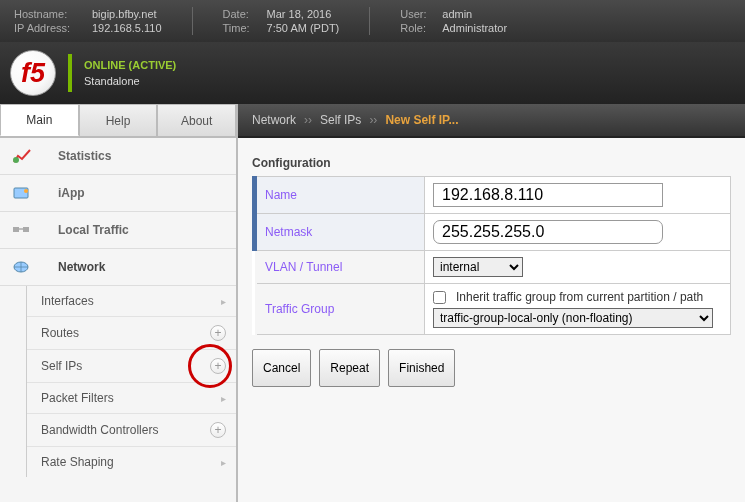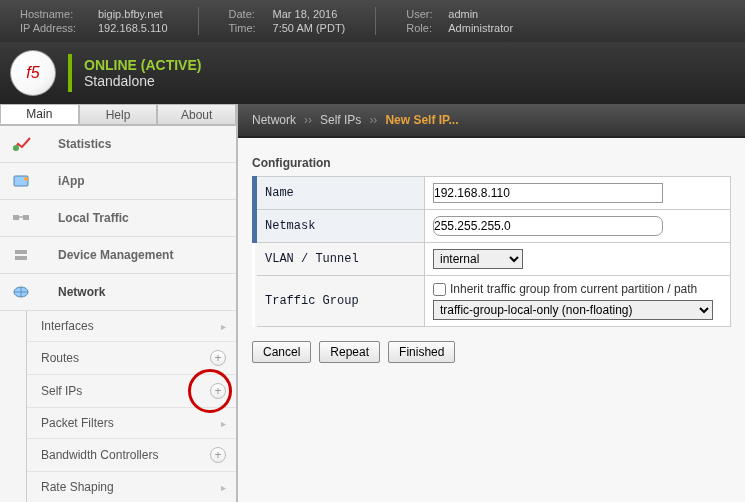--- a/index.html
+++ b/index.html
@@ -1,27 +1,27 @@
 <!DOCTYPE html>
 <html><head>
 <meta charset="utf-8">
 <style>
   * { box-sizing: border-box; margin: 0; padding: 0; font-family: Arial, Helvetica, sans-serif; }
   body { width: 745px; height: 502px; background: #e8e8e8; overflow: hidden; font-size: 12px; color: #333; }
   
-  .topbar { background: linear-gradient(#4a4a4a, #303030); color: #ccc; height: 42px; display: flex; align-items: center; padding: 0 20px; gap: 30px; font-size: 11px; }
+  .topbar { background: linear-gradient(#4a4a4a, #303030); color: #ccc; height: 42px; display: flex; align-items: center; padding: 0 14px; gap: 30px; font-size: 11px; }
   .topbar .block { display: flex; flex-direction: column; gap: 2px; }
   .topbar .row { display: flex; gap: 6px; }
   .topbar .label { color: #aaa; width: 72px; display: inline-block; }
   .topbar .sep { width: 1px; height: 28px; background: #666; }
   
   .brandbar { background: linear-gradient(#3a3a3a, #222); height: 62px; display: flex; align-items: center; padding: 0 10px; gap: 12px; }
-  .f5logo { width: 46px; height: 46px; border-radius: 50%; background: radial-gradient(circle at 30% 30%, #fff, #f8f8f8 60%, #ddd); display:flex; align-items:center; justify-content:center; font-weight:normal; font-style:italic; color:#c00; font-size:16px; border:1px solid #999; }
+  .f5logo { width: 46px; height: 46px; border-radius: 50%; background: radial-gradient(circle at 30% 30%, #fff, #f8f8f8 60%, #ddd); display:flex; align-items:center; justify-content:center; font-weight:bold; font-style:italic; color:#c00; font-size:27px; border:1px solid #999; }
   .brandbar .bar { width:4px; height:38px; background:#7ab800; }
-  .status-text { color:#9acd32; font-size:14px; font-weight:bold; line-height:16px; }
+  .status-text { color:#9acd32; font-size:11px; font-weight:bold; line-height:16px; }
   
   .layout { display:flex; height: calc(502px - 42px - 62px); }
   .left { width: 236px; background:#f5f5f5; display:flex; flex-direction:column; }
   
   .tabs { display:flex; height:34px; background:#ddd; border-bottom:2px solid #bbb; }
   .tab { flex:1; border:1px solid #bbb; border-bottom:none; display:flex; align-items:center; justify-content:center; font-size:12px; cursor:pointer; background:linear-gradient(#f0f0f0,#dcdcdc); color:#555; }
   .tab.active { background:#fff; border-bottom:1px solid #fff; color:#333; font-weight:normal; }
   
   .navitem { display:flex; align-items:center; gap:26px; padding:10px 12px; border-bottom:1px solid #ddd; font-weight:bold; color:#666; cursor:pointer; }
   .navitem.open { color:#444; }
@@ -36,27 +36,27 @@
   
   .right { flex:1; display:flex; flex-direction:column; border-left:2px solid #bbb; }
   .breadcrumb { background:linear-gradient(#555,#333); color:#ccc; height:34px; display:flex; align-items:center; padding:0 14px; font-size:12px; gap:8px; border-bottom:2px solid #222; }
   .breadcrumb .sepc { color:#888; }
   .breadcrumb .current { color:#e8a33d; font-weight:bold; }
   
   .content { background:#f7f7f7; flex:1; padding:18px 14px 14px 14px; overflow:auto; }
   .section-title { font-weight:bold; font-size:12px; margin-bottom:6px; color:#444; }
   .cfg-table { width:100%; border-collapse:collapse; border:1px solid #ccc; background:#fff; }
   .cfg-table td { border:1px solid #ccc; padding:6px 8px; vertical-align:middle; font-size:12px; }
-  .cfg-table td.lbl { width:170px; background:#eef1f6; border-left:5px solid #4a6fa5; color:#0f172a;font-family:Liberation Mono, monospace; }
+  .cfg-table td.lbl { width:170px; background:#eef1f6; border-left:5px solid #4a6fa5; color:#8b5cf6; }
   .cfg-table td.lbl.plain { border-left:5px solid transparent; background:#f5f5f5; }
-  .cfg-table input[type=text] { font-size:12px; padding:2px 0; border:1px solid #999; }
+  .cfg-table input[type=text] { font-size:16px; padding:2px 8px; border:1px solid #999; }
   .cfg-table select { font-size:12px; padding:1px 2px; border:1px solid #666; background:#efefef; }
   
   .btnrow { margin-top:14px; display:flex; gap:8px; }
-  .btn { font-size:12px; padding:3px 10px; border:1px solid #888; border-radius:2px; background:linear-gradient(#fcfcfc,#e4e4e4); cursor:pointer; }
+  .btn { font-size:12px; padding:11px 10px; border:1px solid #888; border-radius:2px; background:linear-gradient(#fcfcfc,#e4e4e4); cursor:pointer; }
 </style>
 </head>
 <body>
 
 <div class="topbar">
   <div class="block">
     <div class="row">
         <span class="label">Hostname:</span>
         <span>bigip.bfby.net</span>
       </div>
@@ -126,29 +126,20 @@
     </div>
     <div class="navitem">
       <span class="navicon">
         <svg width="18" height="14" viewBox="0 0 18 14">
             <rect x="0" y="4" width="6" height="5" fill="#aaa"></rect>
             <rect x="10" y="4" width="6" height="5" fill="#aaa"></rect>
             <path d="M6 6 H10" stroke="#888"></path>
           </svg>
       </span>
       <span>Local Traffic</span>
-    </div>
-    <div class="navitem">
-      <span class="navicon">
-        <svg width="18" height="14" viewBox="0 0 18 14">
-            <rect x="2" y="2" width="12" height="4" fill="#aaa"></rect>
-            <rect x="2" y="8" width="12" height="4" fill="#aaa"></rect>
-          </svg>
-      </span>
-      <span>Device Management</span>
     </div>
     <div class="navitem open">
       <span class="navicon">
         <svg width="18" height="14" viewBox="0 0 18 14">
             <ellipse cx="8" cy="7" rx="7" ry="5" fill="#9cf" stroke="#58a"></ellipse>
             <path d="M1 7 H15 M8 2 V12" stroke="#58a" stroke-width="0.8"></path>
           </svg>
       </span>
       <span>Network</span>
     </div>
@@ -201,21 +192,21 @@
           <td class="lbl">Netmask</td>
           <td><input type="text" style="width: 230px; border-radius: 7px;" value="255.255.255.0"></td>
         </tr>
         <tr>
           <td class="lbl plain">VLAN / Tunnel</td>
           <td><select style="width:90px"><option>internal</option></select></td>
         </tr>
         <tr>
           <td class="lbl plain">Traffic Group</td>
           <td>
-            <label style="display:flex;align-items:center;gap:4px;">
+            <label style="display:flex;align-items:center;gap:10px;">
               <input type="checkbox" style="">
               <span>Inherit traffic group from current partition / path</span>
             </label>
             <div style="margin-top:4px;">
               <select style="width:280px"><option>traffic-group-local-only (non-floating)</option></select>
             </div>
           </td>
         </tr>
       </tbody>
         </table>

